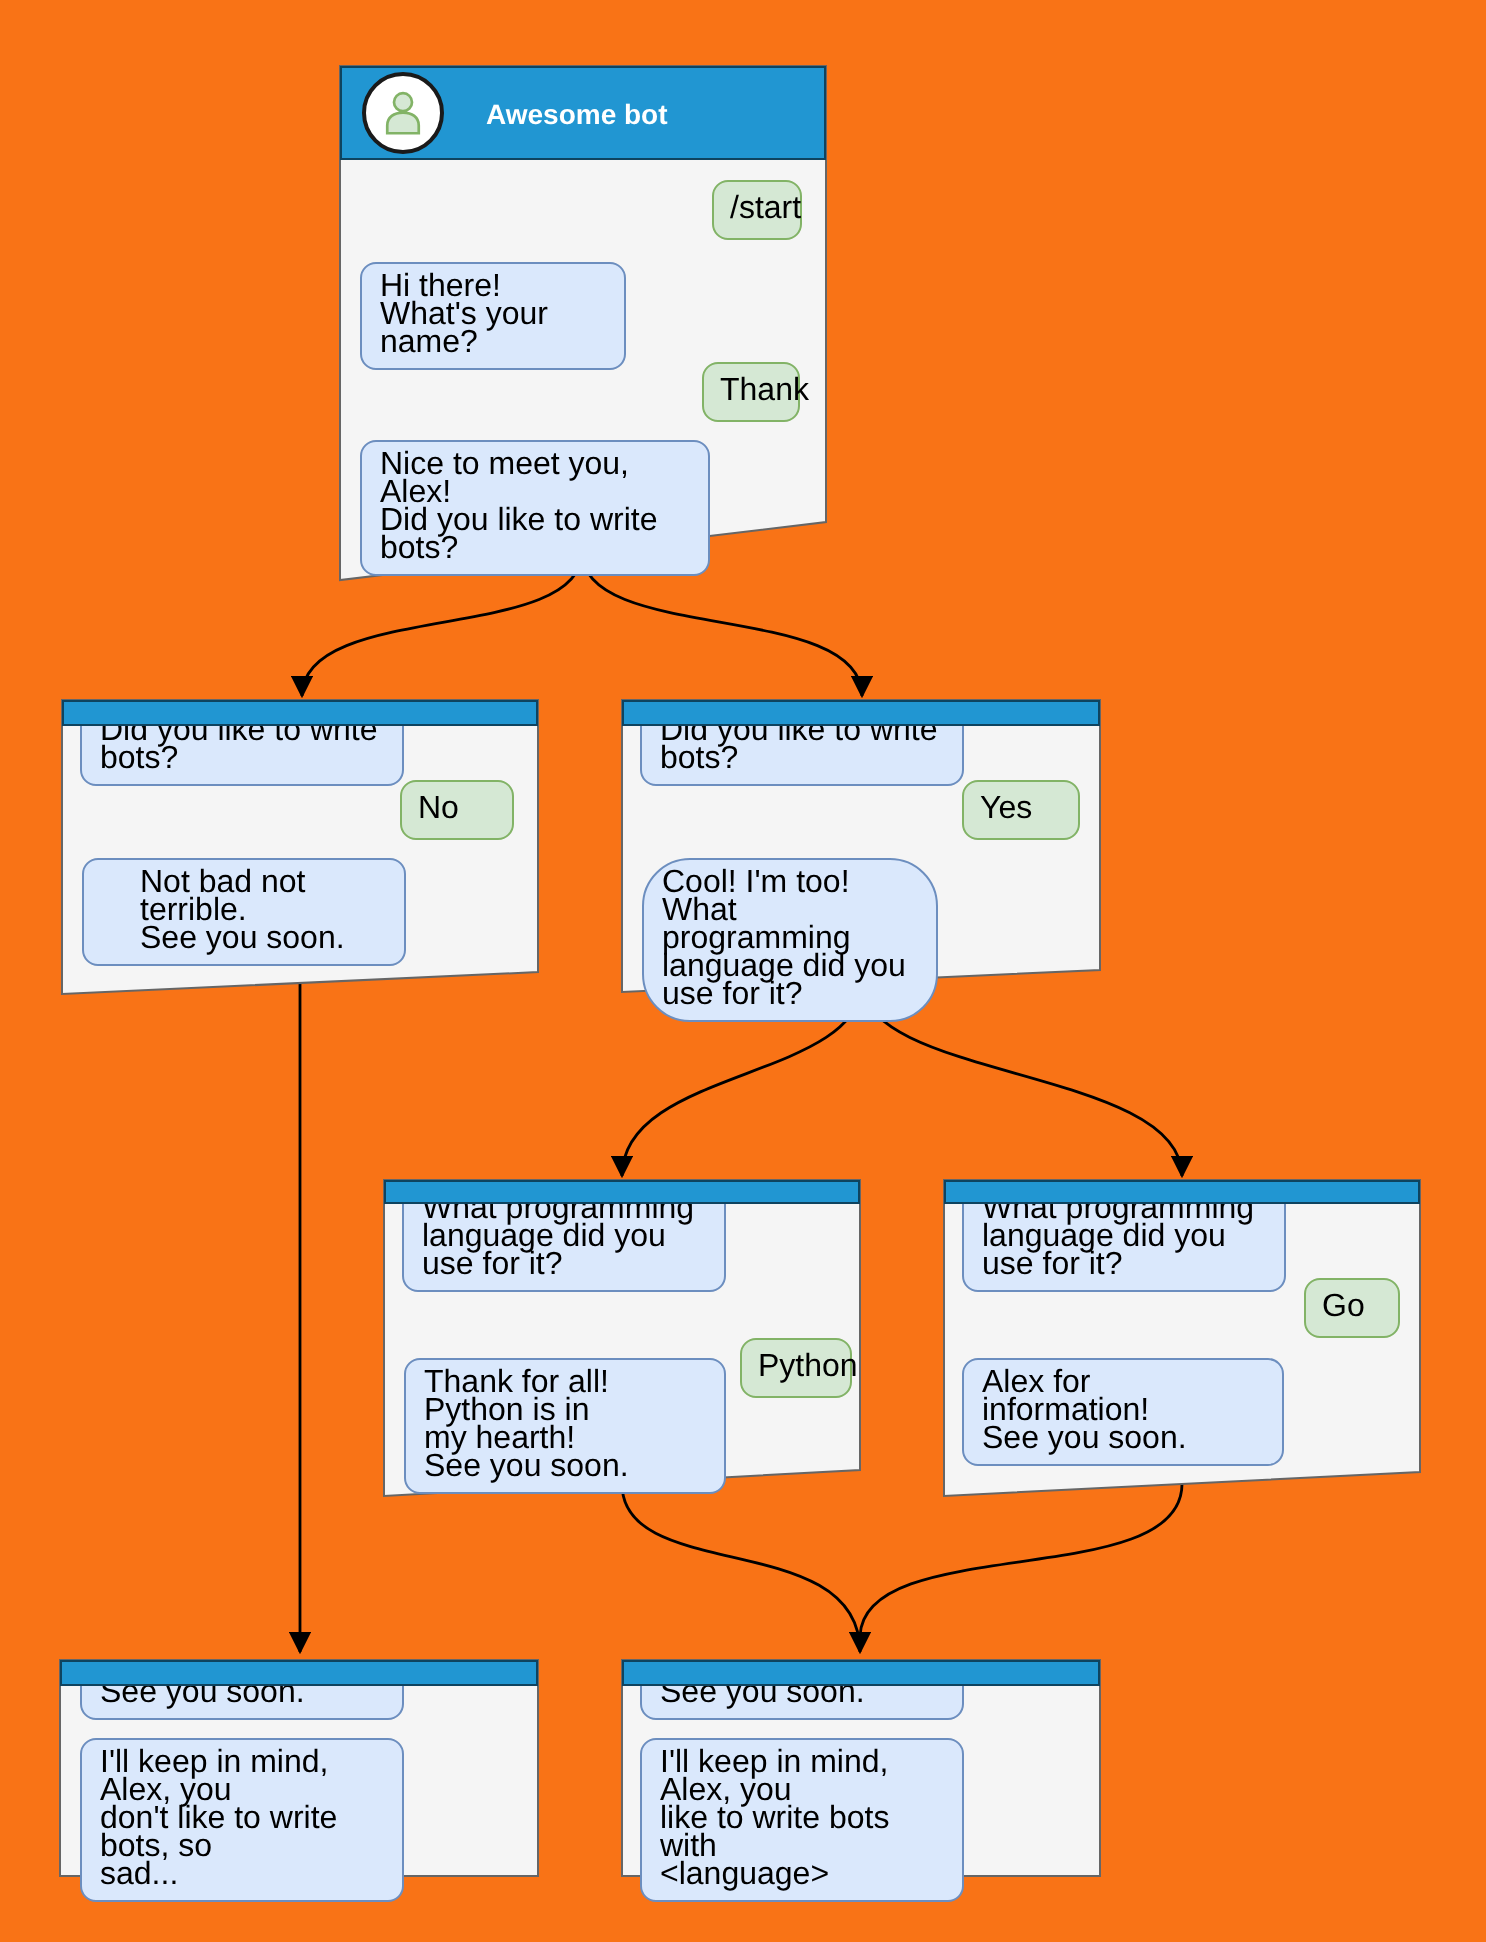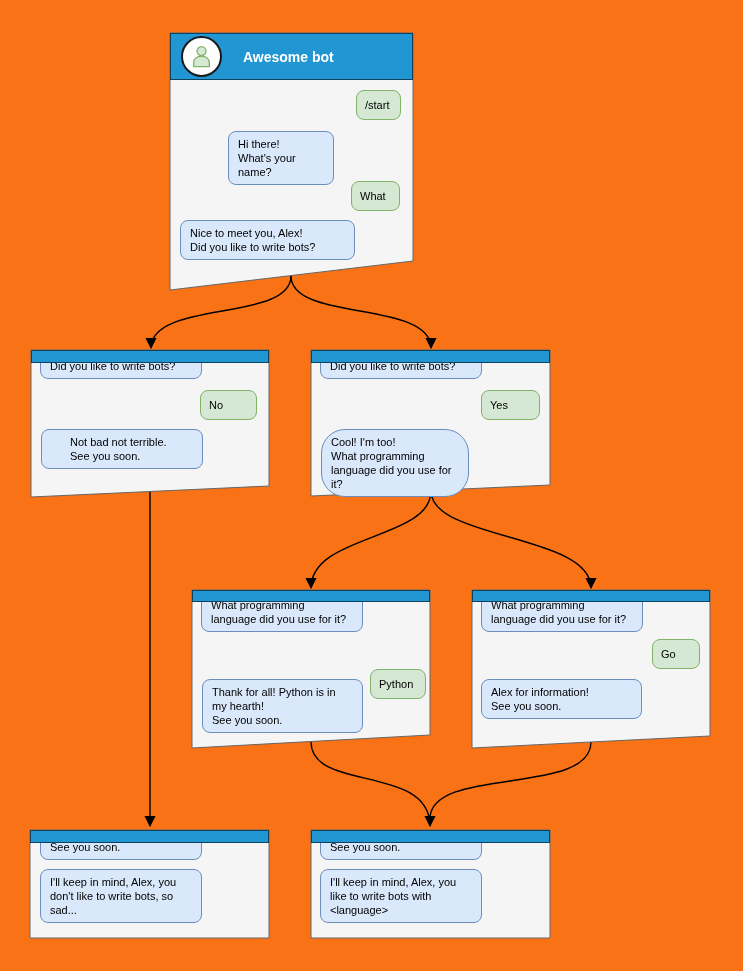--- a/index.html
+++ b/index.html
@@ -30,21 +30,21 @@
     display:flex;align-items:center;justify-content:center;
     flex:0 0 auto;
   }
   .main-title{
     margin-left:21px;
     color:#ffffff;font-size:14px;font-weight:bold;
   }
   .bubble{
     position:absolute;
     box-sizing:border-box;
-    font-size:11px;line-height:14px;
+    font-size:16px;line-height:14px;
     white-space:pre-line;
     border-radius:8px;
     z-index:2;
   }
   .bot{
     background:#dae8fc;
     border:1px solid #6c8ebf;
     padding:5px 9px;
   }
   .user{
@@ -91,23 +91,23 @@
   <div class="win-header main-header" style="left:170px;top:33px;width:243px;height:47px;">
     <div class="avatar">
       <svg width="27" height="27" viewBox="0 0 24 24">
         <circle cx="12" cy="7.2" r="4" fill="#d5e8d4" stroke="#82b366" stroke-width="1.2"></circle>
         <path d="M5,21 L5,17.5 C5,13.8 8,11.8 12,11.8 C16,11.8 19,13.8 19,17.5 L19,21 Z" fill="#d5e8d4" stroke="#82b366" stroke-width="1.2"></path>
       </svg>
     </div>
     <span class="main-title">Awesome bot</span>
   </div>
   <div class="bubble user" style="left:356px;top:90px;width:45px;">/start</div>
-  <div class="bubble bot" style="left:180px;top:131px;width:106px;margin-left:48px;">Hi there!
+  <div class="bubble bot" style="left:180px;top:131px;width:133px;">Hi there!
 What's your name?</div>
-  <div class="bubble user" style="left:351px;top:181px;width:49px;">What</div>
+  <div class="bubble user" style="left:351px;top:181px;width:49px;">Thank</div>
   <div class="bubble bot" style="left:180px;top:220px;width:175px;">Nice to meet you, Alex!
 Did you like to write bots?</div>
 
   <div class="win-header" style="left:31px;top:350px;width:238px;height:13px;"></div>
   <div class="bubble bot" style="left:40px;top:353px;width:162px;">Did you like to write bots?</div>
   <div class="bubble user" style="left:200px;top:390px;width:57px;">No</div>
   <div class="bubble bot" style="left:41px;top:429px;width:162px;padding-left:28px;">Not bad not terrible.
 See you soon.</div>
 
   <div class="win-header" style="left:311px;top:350px;width:239px;height:13px;"></div>

